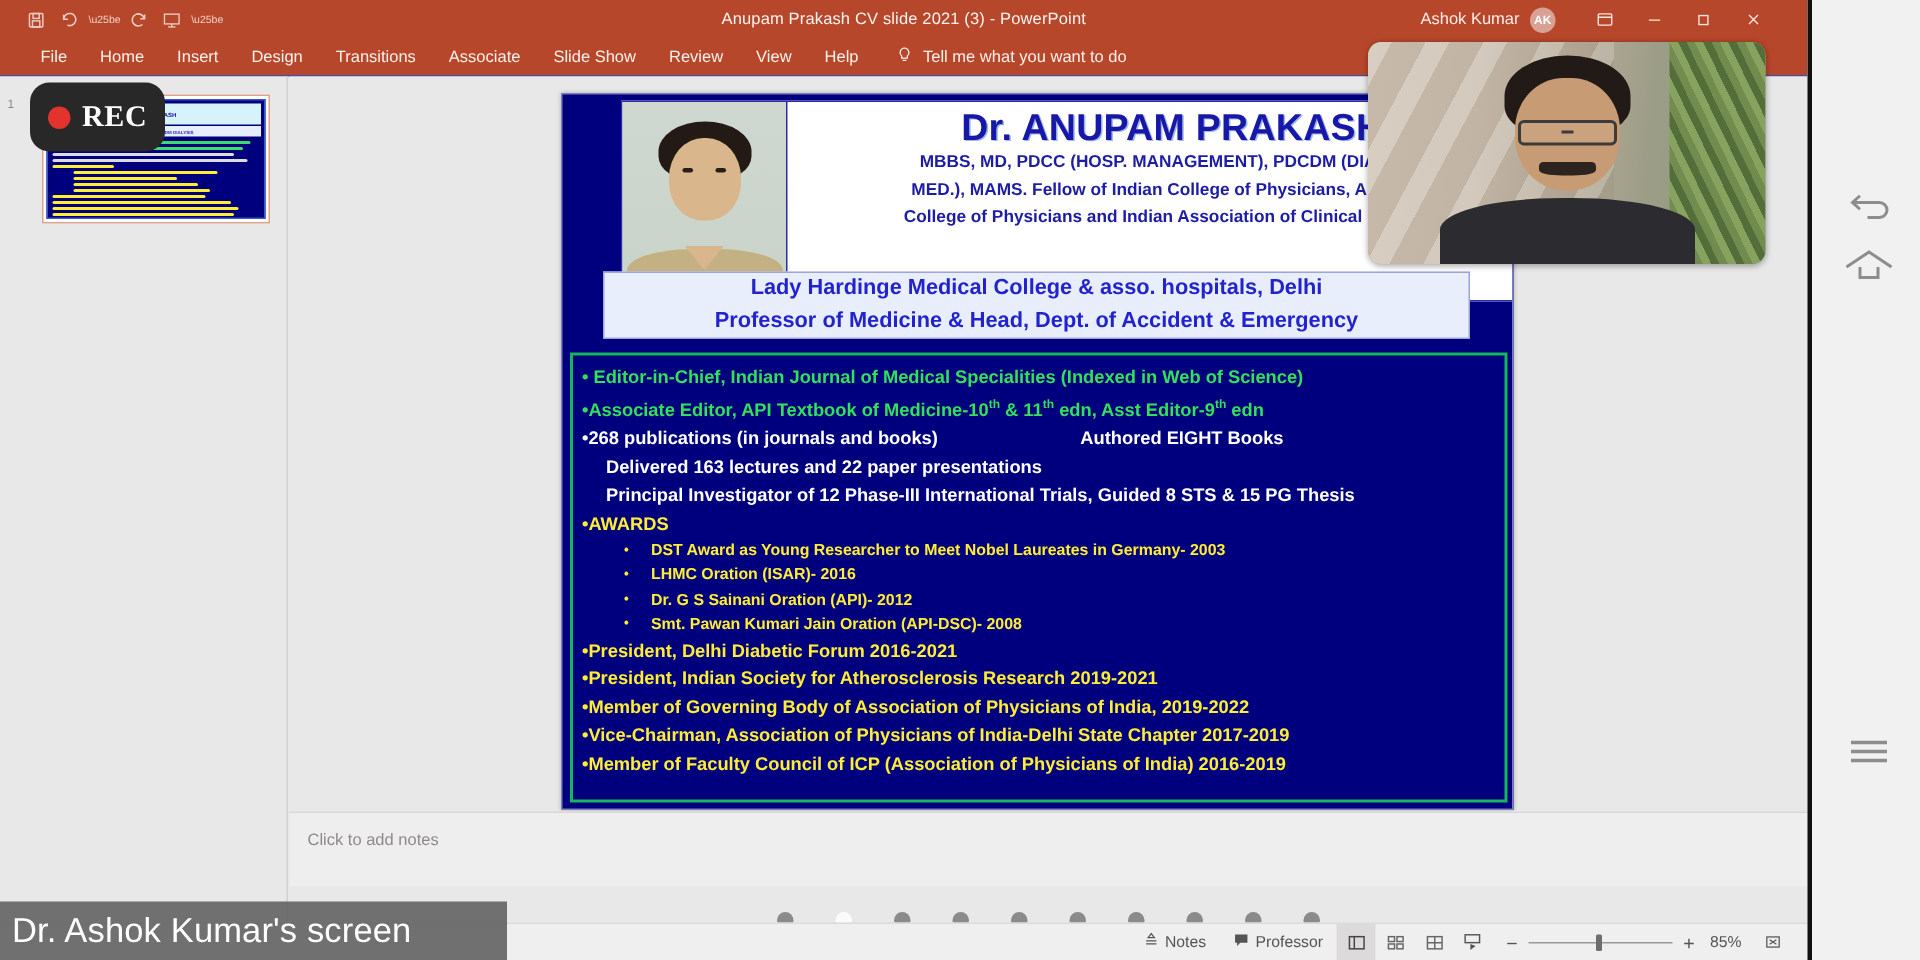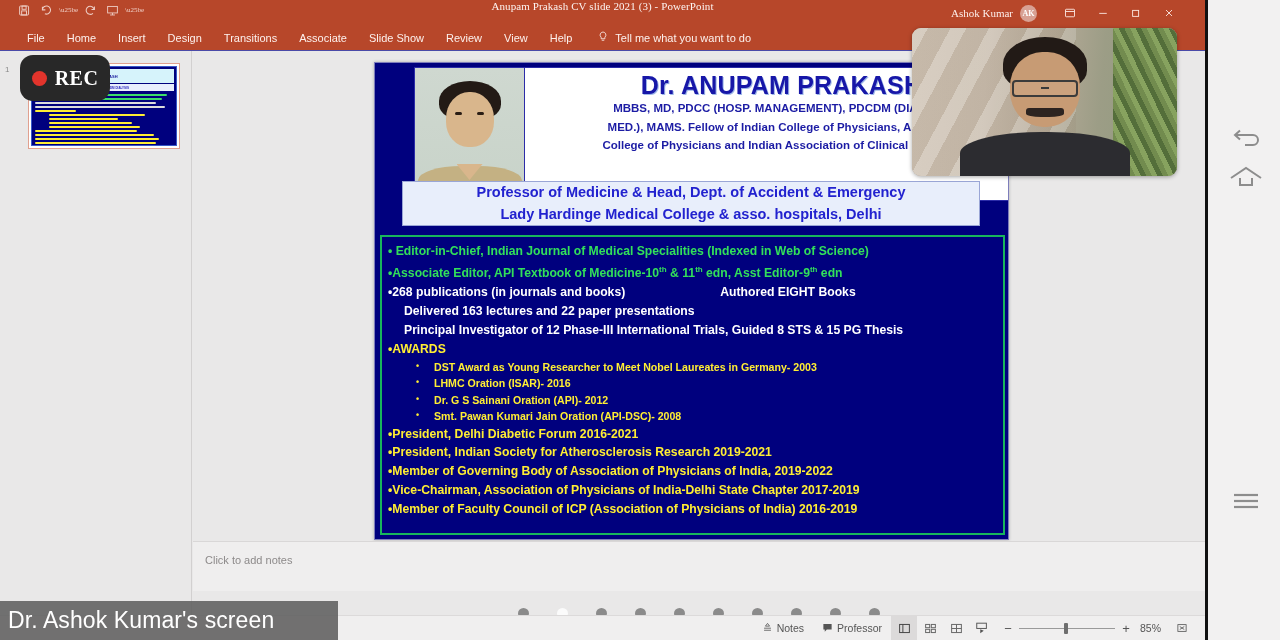--- a/index.html
+++ b/index.html
@@ -14,21 +14,21 @@
     width: 1280px; height: 640px;
     background: #eceaea;
     overflow: hidden;
   }
 
   
   .titlebar {
     position: absolute; top: 0; left: 0;
     width: 1205px; height: 26px;
     background: #b7472a;
-    display: flex; align-items: flex-start; font-family: Liberation Serif, serif;
+    display: flex; align-items: center;
   }
   .qat { display: flex; align-items: center; gap: 2px; padding-left: 14px; }
   .qat-btn {
     width: 20px; height: 20px;
     display: flex; align-items: center; justify-content: center;
     color: #f3d9d2; font-size: 12px; line-height: 1;
     opacity: .92;
   }
   .qat-btn svg { display: block; }
   .qat-caret { font-size: 7px; color: #f0cfc6; margin-left: 1px; }
@@ -496,22 +496,22 @@
           </div>
           <div class="head-txt">
             <div class="hname">Dr. ANUPAM PRAKASH</div>
             <div class="hsub">MBBS, MD, PDCC (HOSP. MANAGEMENT), PDCDM (DIALYSIS</div>
             <div class="hsub">MED.), MAMS. Fellow of Indian College of Physicians, American</div>
             <div class="hsub">College of Physicians and Indian Association of Clinical Medicine</div>
           </div>
         </div>
 
         <div class="slide-band">
+          <div class="bandline">Lady Hardinge Medical College &amp; asso. hospitals, Delhi</div>
           <div class="bandline">Professor of Medicine &amp; Head, Dept. of Accident &amp; Emergency</div>
-          <div class="bandline">Lady Hardinge Medical College &amp; asso. hospitals, Delhi</div>
         </div>
 
         <div class="slide-box">
           <div class="ln green">
             • <span>Editor-in-Chief, Indian Journal of Medical Specialities (Indexed in Web of Science)</span>
           </div>
           <div class="ln green">
             •<span>Associate Editor, API Textbook of Medicine-10</span><sup>th</sup><span> &amp; 11</span><sup>th</sup><span> edn, Asst Editor-9</span><sup>th</sup><span> edn</span>
           </div>
           <div class="ln white">

